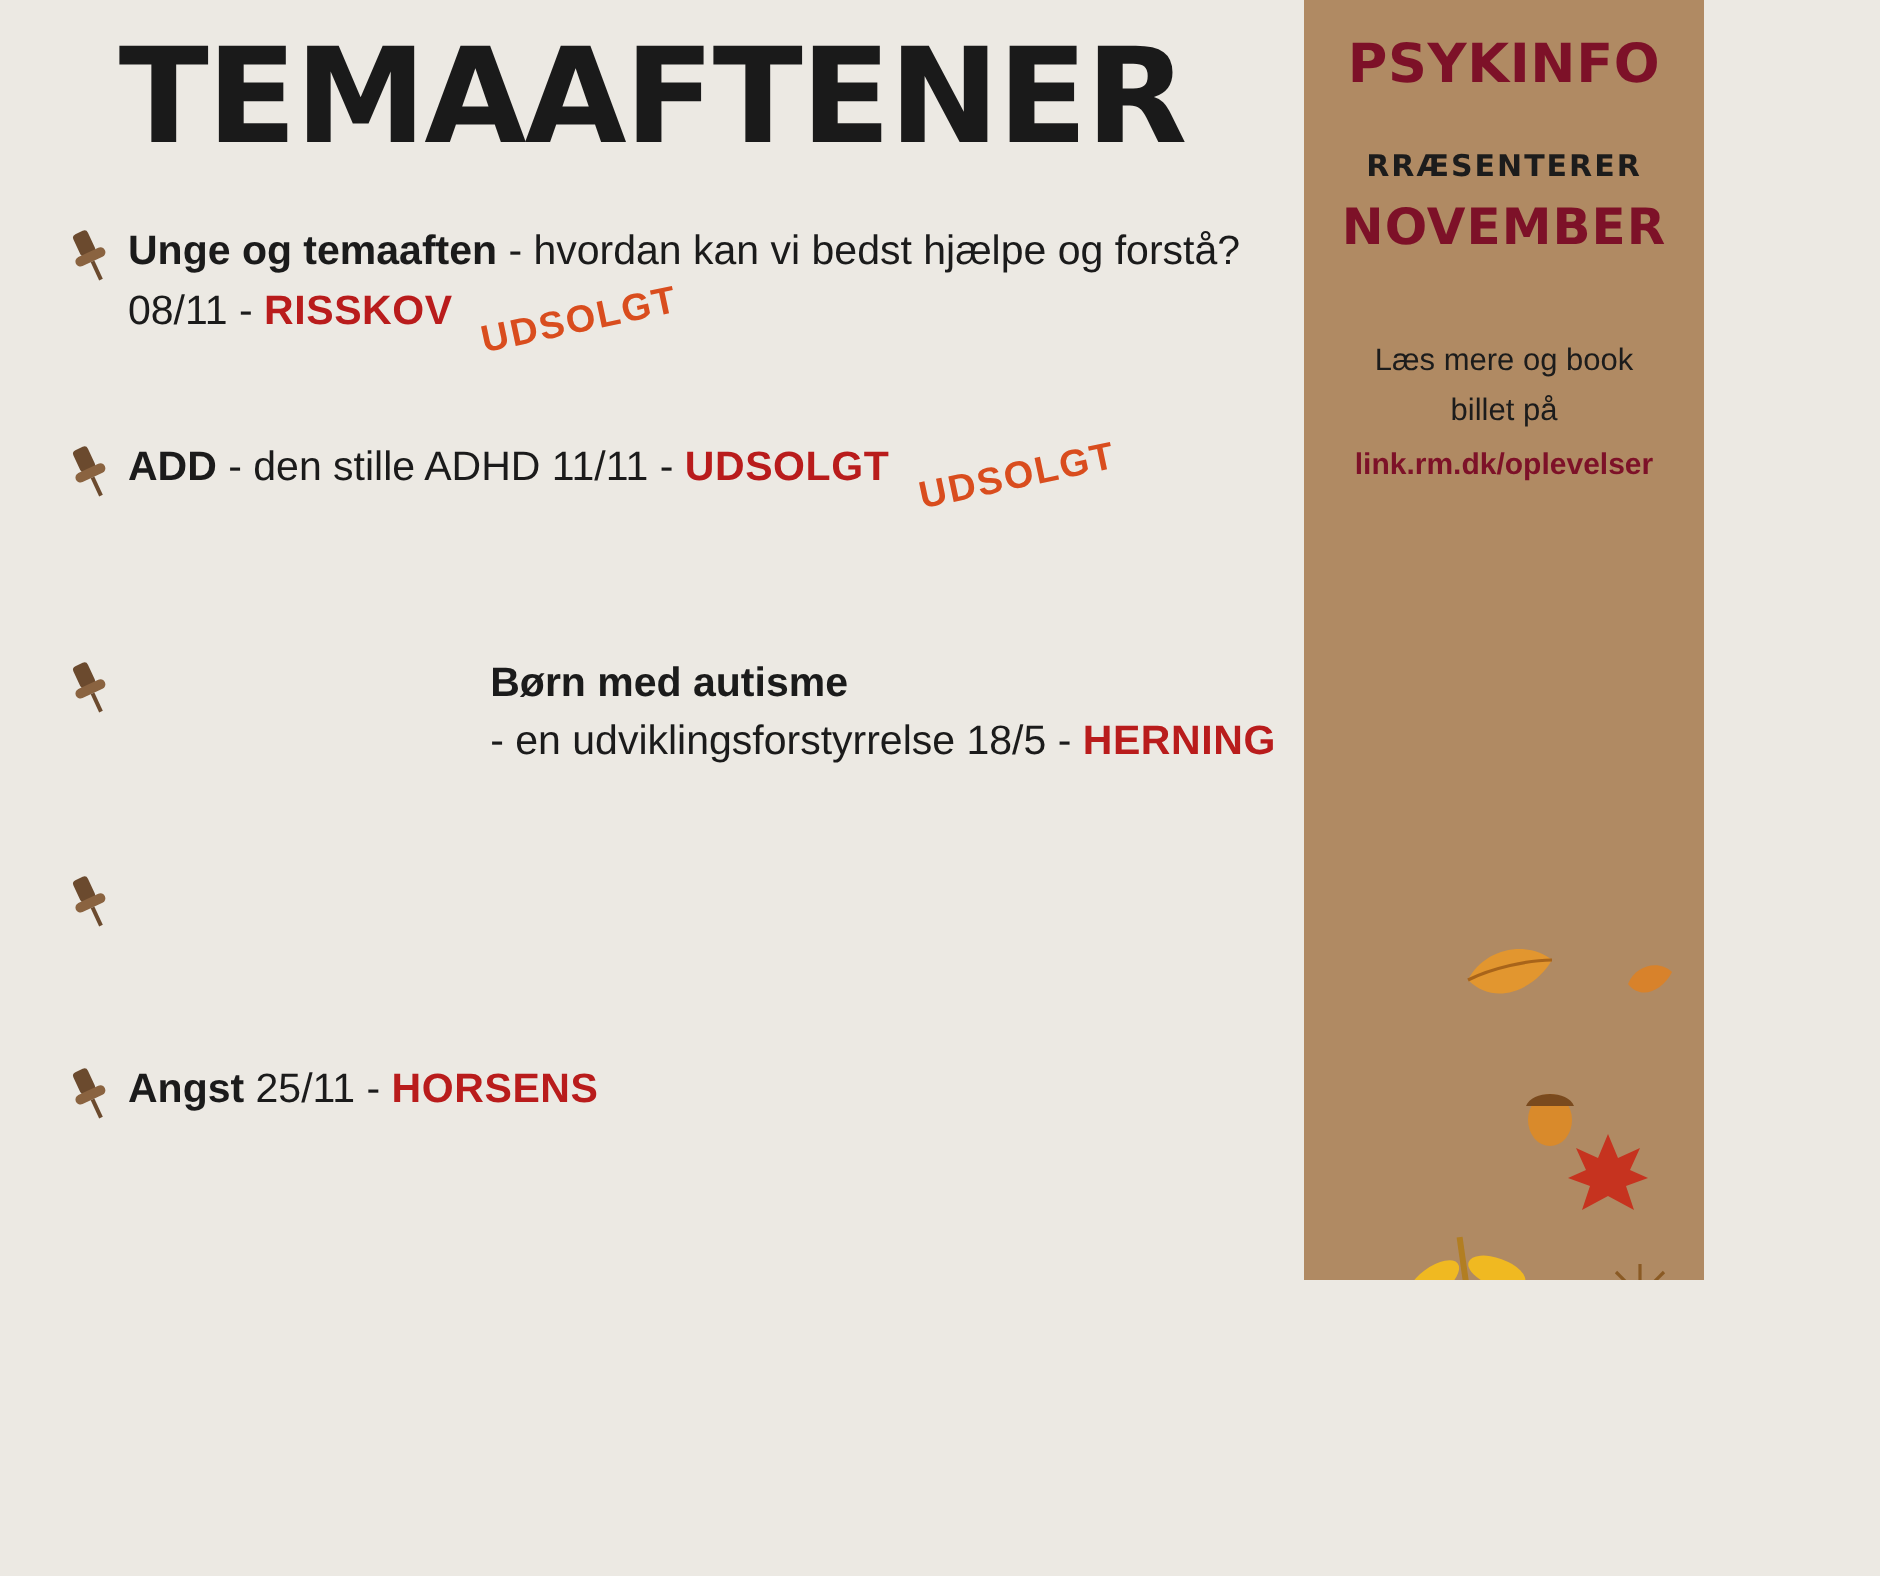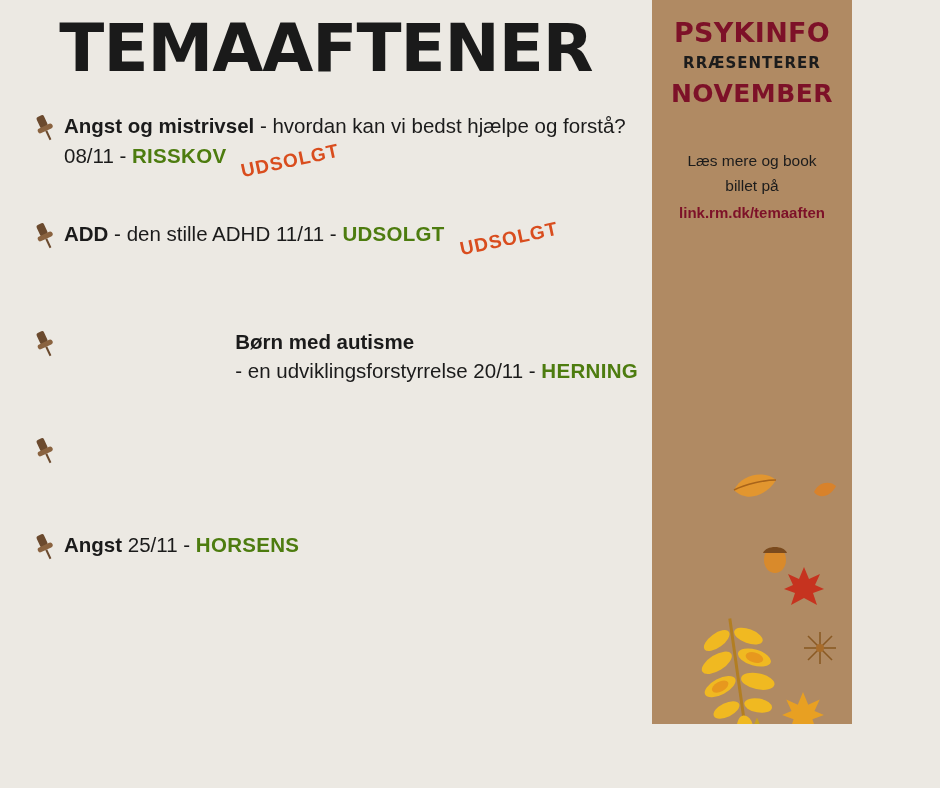--- a/index.html
+++ b/index.html
@@ -56,56 +56,56 @@
   .pin svg { display: block; }
   .etext {
     font-size: 20.5px;
     line-height: 1.45;
     color: #1b1b1b;
     font-family: "Liberation Sans", sans-serif;
     max-width: 640px;
   }
   .etext b { font-weight: bold; }
   .city {
-    color: #4d7c0f;
+    color: #b91c1c;
     font-weight: bold;
     letter-spacing: 0.3px;
   }
   .sold {
     display: inline-block;
     color: #d94d1e;
     font-weight: bold;
     font-size: 19px;
     letter-spacing: 1px;
     transform: rotate(-12deg);
     margin-left: 14px;
     position: relative;
     top: 4px;
   }
 
   
   #right {
     position: relative;
     width: 200px;
-    height: 724px;
+    height: 640px;
     background: #b08a63;
     text-align: center;
     padding-top: 18px;
     overflow: hidden;
   }
   #brand {
     font-family: "DejaVu Sans", sans-serif;
     font-weight: bold;
     font-size: 27px;
     line-height: 1.12;
     color: #7d1128;
     letter-spacing: 0.3px;
   }
   #presents {
-    margin-top: 6px;
+    margin-top: 26px;
     font-family: "DejaVu Sans", sans-serif;
     font-weight: bold;
     font-size: 15px;
     letter-spacing: 1px;
     color: #1c1c1c;
   }
   #month {
     margin-top: 6px;
     font-family: "DejaVu Sans", sans-serif;
     font-weight: bold;
@@ -147,21 +147,21 @@
         <span class="pin">
           <svg width="30" height="30" viewBox="0 0 30 30">
             <g transform="rotate(-25 15 15)">
               <rect x="11" y="2" width="8" height="12" rx="2" fill="#6b4a2e"></rect>
               <rect x="7" y="13" width="16" height="5" rx="2.5" fill="#8a6340"></rect>
               <rect x="14" y="18" width="2" height="10" fill="#6b4a2e"></rect>
             </g>
           </svg>
         </span>
         <div class="etext">
-          <b>Angst og mistrivsel</b><span> - hvordan kan vi bedst hjælpe og forstå? 08/11 - </span><span class="city">RISSKOV</span><span class="sold">UDSOLGT</span>
+          <b>Unge og temaaften</b><span> - hvordan kan vi bedst hjælpe og forstå? 08/11 - </span><span class="city">RISSKOV</span><span class="sold">UDSOLGT</span>
         </div>
       </div>
 
       <div class="event" style="margin-top:48px;">
         <span class="pin">
           <svg width="30" height="30" viewBox="0 0 30 30">
             <g transform="rotate(-25 15 15)">
               <rect x="11" y="2" width="8" height="12" rx="2" fill="#6b4a2e"></rect>
               <rect x="7" y="13" width="16" height="5" rx="2.5" fill="#8a6340"></rect>
               <rect x="14" y="18" width="2" height="10" fill="#6b4a2e"></rect>
@@ -177,21 +177,21 @@
         <span class="pin">
           <svg width="30" height="30" viewBox="0 0 30 30">
             <g transform="rotate(-25 15 15)">
               <rect x="11" y="2" width="8" height="12" rx="2" fill="#6b4a2e"></rect>
               <rect x="7" y="13" width="16" height="5" rx="2.5" fill="#8a6340"></rect>
               <rect x="14" y="18" width="2" height="10" fill="#6b4a2e"></rect>
             </g>
           </svg>
         </span>
         <div class="etext">
-          <b>Børn med autisme</b><br><span> - en udviklingsforstyrrelse 20/11 - </span><span class="city">HERNING</span><span class="sold"></span>
+          <b>Børn med autisme</b><br><span> - en udviklingsforstyrrelse 18/5 - </span><span class="city">HERNING</span><span class="sold"></span>
         </div>
       </div>
 
       <div class="event" style="margin-top:48px;">
         <span class="pin">
           <svg width="30" height="30" viewBox="0 0 30 30">
             <g transform="rotate(-25 15 15)">
               <rect x="11" y="2" width="8" height="12" rx="2" fill="#6b4a2e"></rect>
               <rect x="7" y="13" width="16" height="5" rx="2.5" fill="#8a6340"></rect>
               <rect x="14" y="18" width="2" height="10" fill="#6b4a2e"></rect>
@@ -226,21 +226,21 @@
 
     <div id="presents">RRÆSENTERER</div>
 
     <div id="month">
       <div>NOVEMBER</div>
     </div>
 
     <div id="booking">
       <span>Læs mere og book</span><br>
       <span>billet på</span>
-      <span class="link">link.rm.dk/temaaften</span>
+      <span class="link">link.rm.dk/oplevelser</span>
     </div>
 
     <span class="leaf" style="left:78px; top:468px;">
       <svg width="50" height="42" viewBox="0 0 50 42">
         <path d="M4 22 C12 6, 34 2, 46 12 C38 26, 18 36, 4 22 Z" fill="#e2962f"></path>
         <path d="M4 22 C16 16, 34 12, 46 12" stroke="#a8641a" stroke-width="1.6" fill="none"></path>
       </svg>
     </span>
     <span class="leaf" style="left:160px; top:478px;">
       <svg width="26" height="26" viewBox="0 0 26 26">

